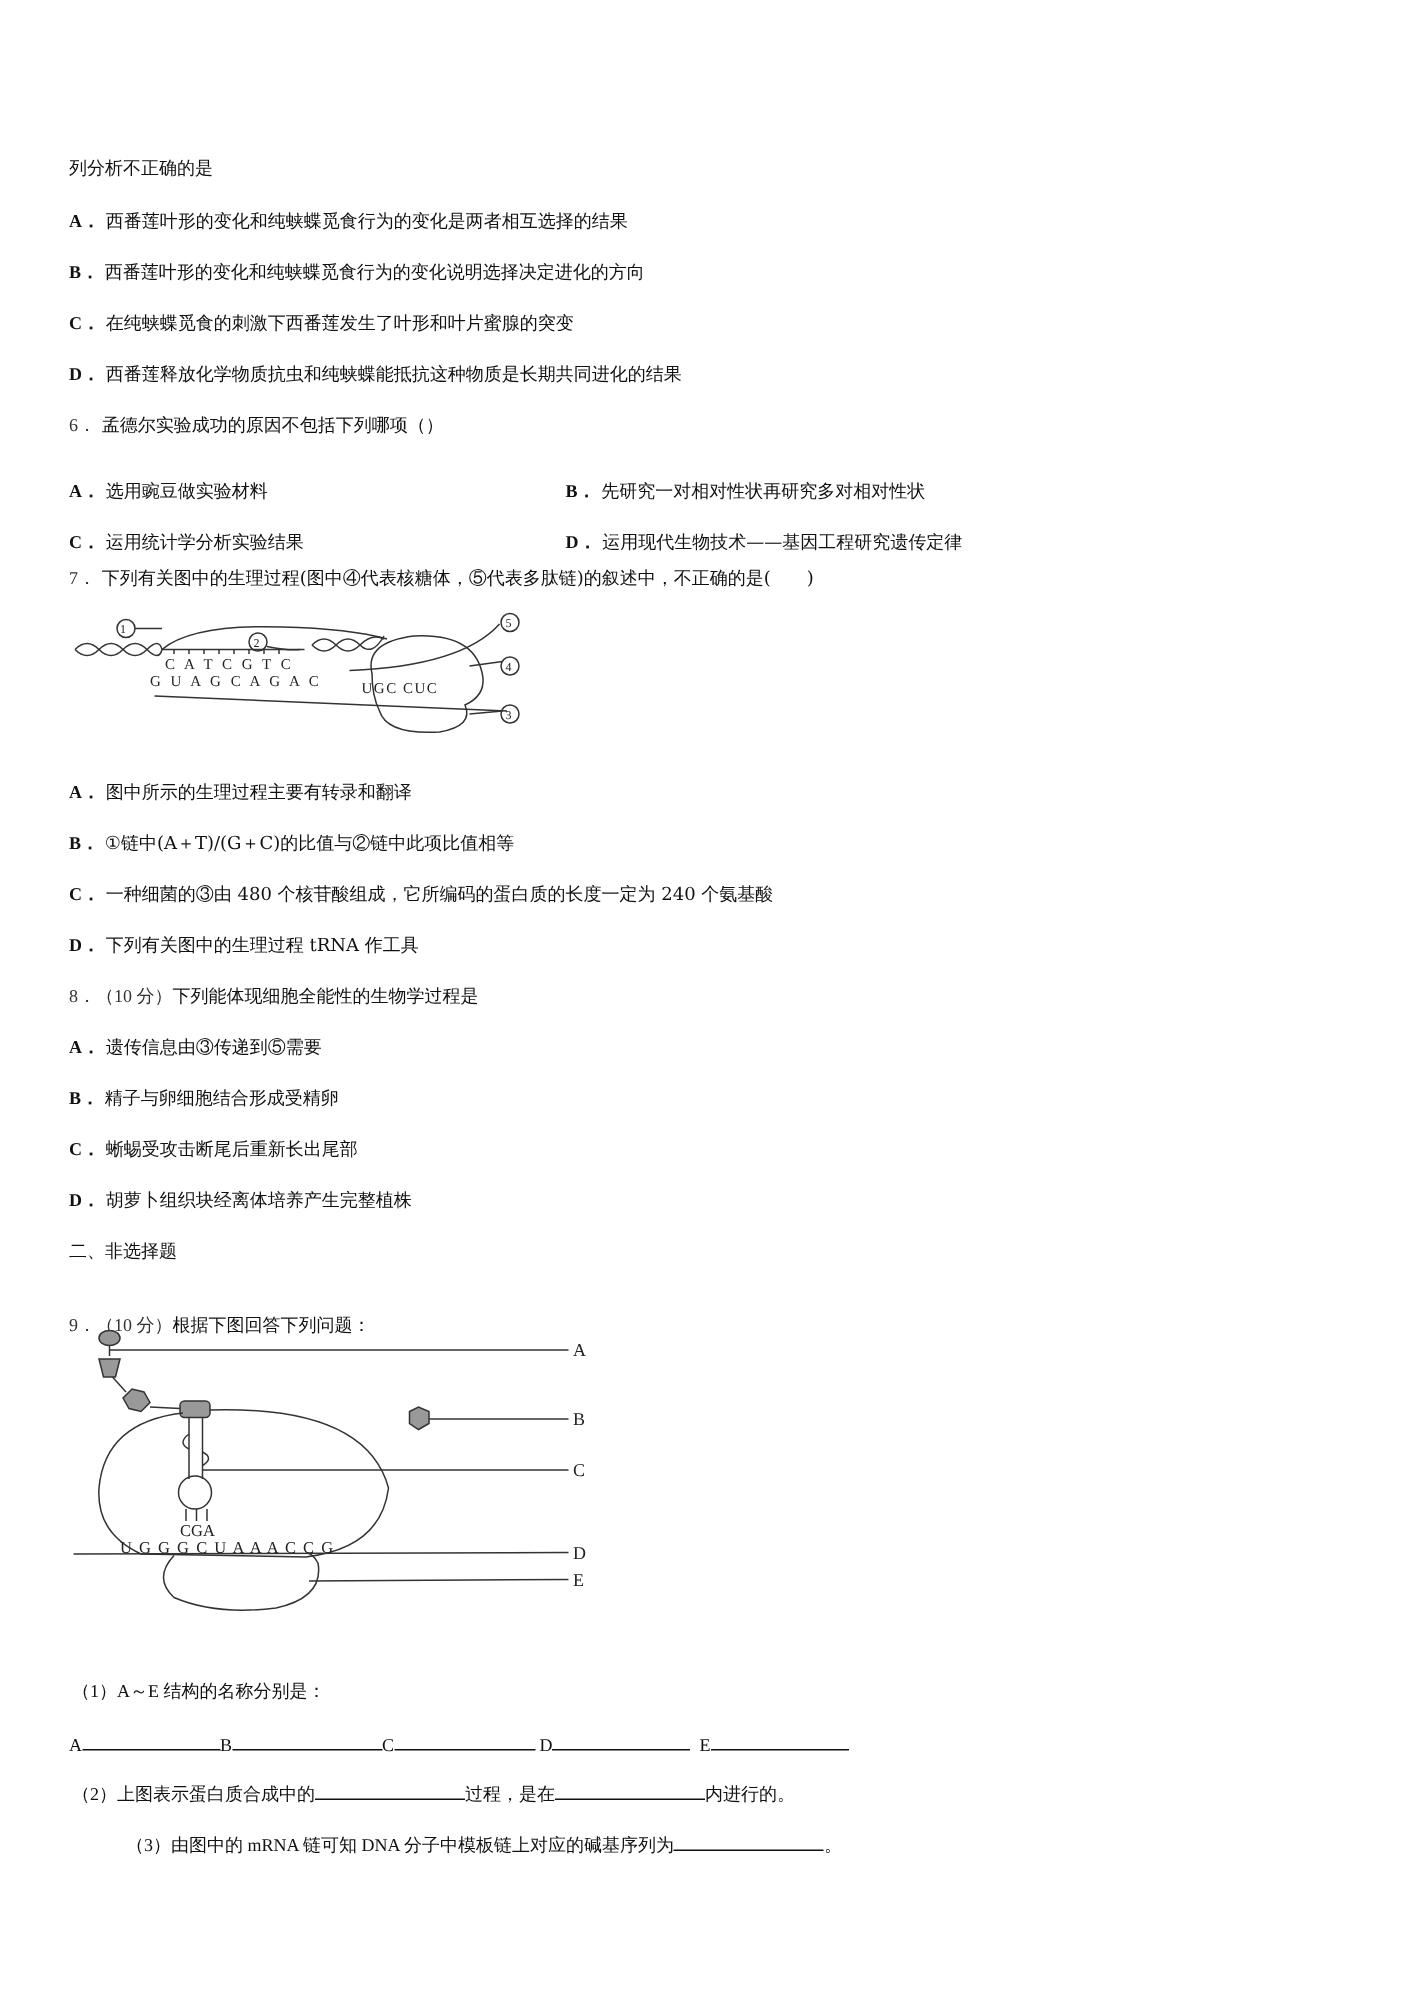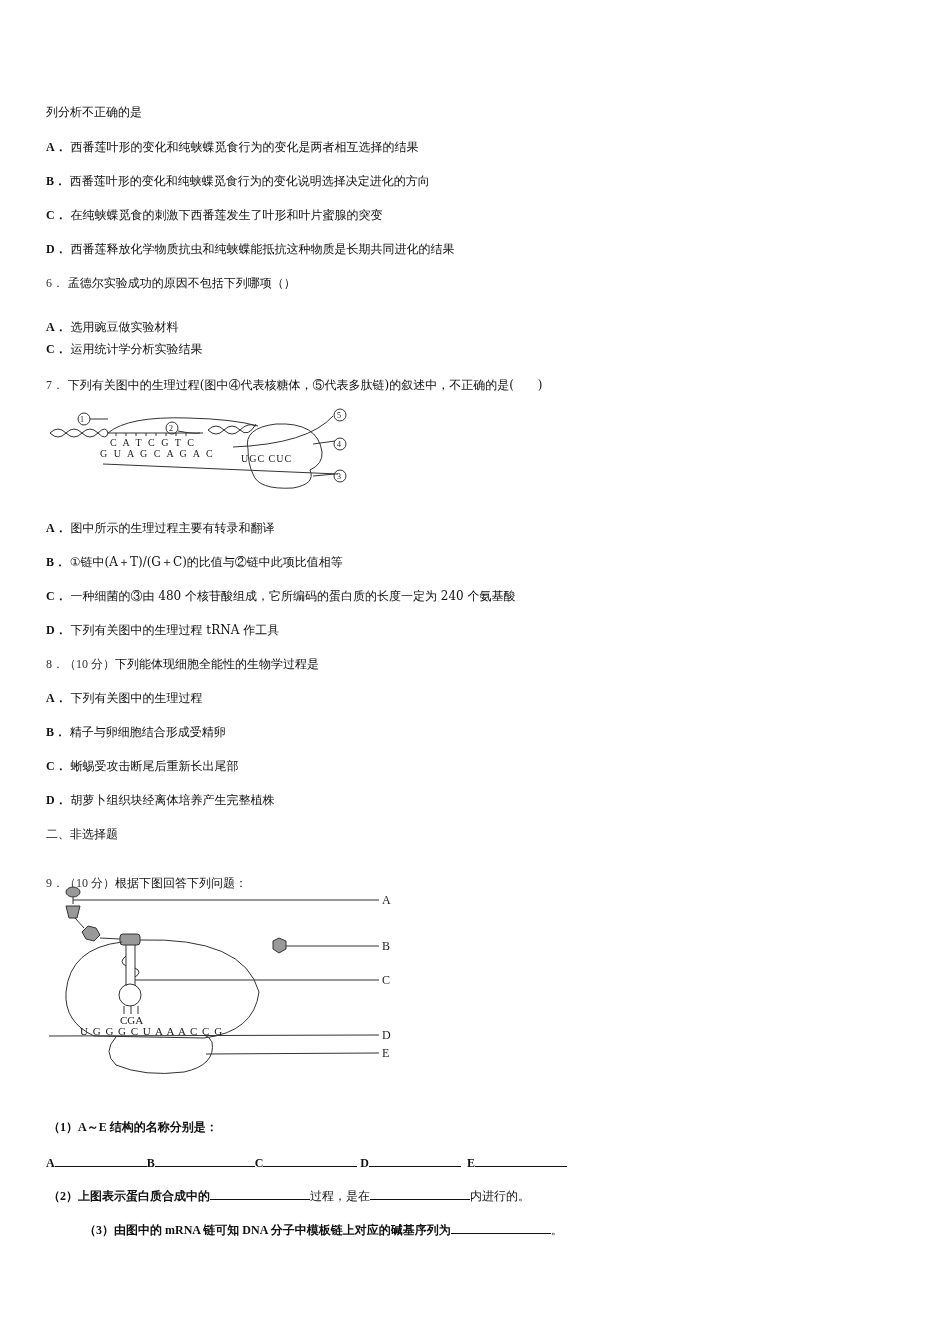--- a/index.html
+++ b/index.html
@@ -1,40 +1,42 @@
 <!DOCTYPE html>
 <html><head>
 <meta charset="utf-8">
 <style>
   html, body { margin:0; padding:0; background:#ffffff; }
   body { width:950px; height:1344px; position:relative; overflow:hidden;
          font-family: "DejaVu Serif", "Liberation Serif", serif; color:#111; }
   .line { position:absolute; left:46px; font-size:12px; line-height:20px; white-space:nowrap; }
   .opt-letter { font-weight:bold; font-family:"Liberation Serif", serif; }
   .num { font-family:"Liberation Serif", serif; color:#333; }
-  .bold { font-weight:bold; font-family:"Liberation Serif", serif; }
+  .bold { font-weight:normal; font-family:"Liberation Serif", serif; }
   .col2 { position:absolute; left:377px; }
   .blank { display:inline-block; border-bottom:1px solid #111; height:14px; vertical-align:baseline; }
   svg text { font-family:"Liberation Serif", serif; }
 </style>
 </head>
 <body>
 
 <div class="line" style="top:102px">列分析不正确的是</div>
 <div class="line" style="top:137px"><span class="opt-letter">A．</span> <span>西番莲叶形的变化和纯蛱蝶觅食行为的变化是两者相互选择的结果</span></div>
 <div class="line" style="top:171px"><span class="opt-letter">B．</span> <span>西番莲叶形的变化和纯蛱蝶觅食行为的变化说明选择决定进化的方向</span></div>
 <div class="line" style="top:205px"><span class="opt-letter">C．</span> <span>在纯蛱蝶觅食的刺激下西番莲发生了叶形和叶片蜜腺的突变</span></div>
 <div class="line" style="top:239px"><span class="opt-letter">D．</span> <span>西番莲释放化学物质抗虫和纯蛱蝶能抵抗这种物质是长期共同进化的结果</span></div>
 
 <div class="line" style="top:273px"><span class="num">6．</span> <span>孟德尔实验成功的原因不包括下列哪项（）</span></div>
 <div class="line" style="top:317px; width:860px;">
   <span><span class="opt-letter">A．</span> <span>选用豌豆做实验材料</span></span>
+  <span class="col2" style="left:331px"><span class="opt-letter">B．</span> <span>先研究一对相对性状再研究多对相对性状</span></span>
 </div>
-<div class="line" style="top:339px; width:860px;">
+<div class="line" style="top:351px; width:860px;">
   <span><span class="opt-letter">C．</span> <span>运用统计学分析实验结果</span></span>
+  <span class="col2" style="left:331px"><span class="opt-letter">D．</span> <span>运用现代生物技术——基因工程研究遗传定律</span></span>
 </div>
 
 <div class="line" style="top:375px"><span class="num">7．</span> <span>下列有关图中的生理过程(图中④代表核糖体，⑤代表多肽链)的叙述中，不正确的是(　　)</span></div>
 
 <svg style="position:absolute; left:48px; top:404px;" width="320" height="90" viewBox="0 0 320 90">
   <g fill="none" stroke="#333" stroke-width="1">
 
     <path d="M2 29 Q10 21 18 29 T34 29 T50 29 T60 29"></path>
     <path d="M2 29 Q10 37 18 29 T34 29 T50 29 T60 29"></path>
 
@@ -82,21 +84,21 @@
     <text x="193" y="58" letter-spacing="1">UGC CUC</text>
   </g>
 </svg>
 
 <div class="line" style="top:518px"><span class="opt-letter">A．</span> <span>图中所示的生理过程主要有转录和翻译</span></div>
 <div class="line" style="top:552px"><span class="opt-letter">B．</span> <span>①链中(A＋T)/(G＋C)的比值与②链中此项比值相等</span></div>
 <div class="line" style="top:586px"><span class="opt-letter">C．</span> <span>一种细菌的③由 480 个核苷酸组成，它所编码的蛋白质的长度一定为 240 个氨基酸</span></div>
 <div class="line" style="top:620px"><span class="opt-letter">D．</span> <span>下列有关图中的生理过程 tRNA 作工具</span></div>
 
 <div class="line" style="top:654px"><span class="num">8．</span><span class="num">（10 分）</span><span>下列能体现细胞全能性的生物学过程是</span></div>
-<div class="line" style="top:688px"><span class="opt-letter">A．</span> <span>下列有关图中的生理过程</span></div>
+<div class="line" style="top:688px"><span class="opt-letter">A．</span> <span>遗传信息由③传递到⑤需要</span></div>
 <div class="line" style="top:722px"><span class="opt-letter">B．</span> <span>精子与卵细胞结合形成受精卵</span></div>
 <div class="line" style="top:756px"><span class="opt-letter">C．</span> <span>蜥蜴受攻击断尾后重新长出尾部</span></div>
 <div class="line" style="top:790px"><span class="opt-letter">D．</span> <span>胡萝卜组织块经离体培养产生完整植株</span></div>
 
 <div class="line" style="top:824px">二、非选择题</div>
 <div class="line" style="top:873px"><span class="num">9．</span><span class="num">（10 分）</span><span>根据下图回答下列问题：</span></div>
 
 <svg style="position:absolute; left:44px; top:882px;" width="360" height="200" viewBox="0 0 360 200">
   <g fill="none" stroke="#333" stroke-width="1">
 

